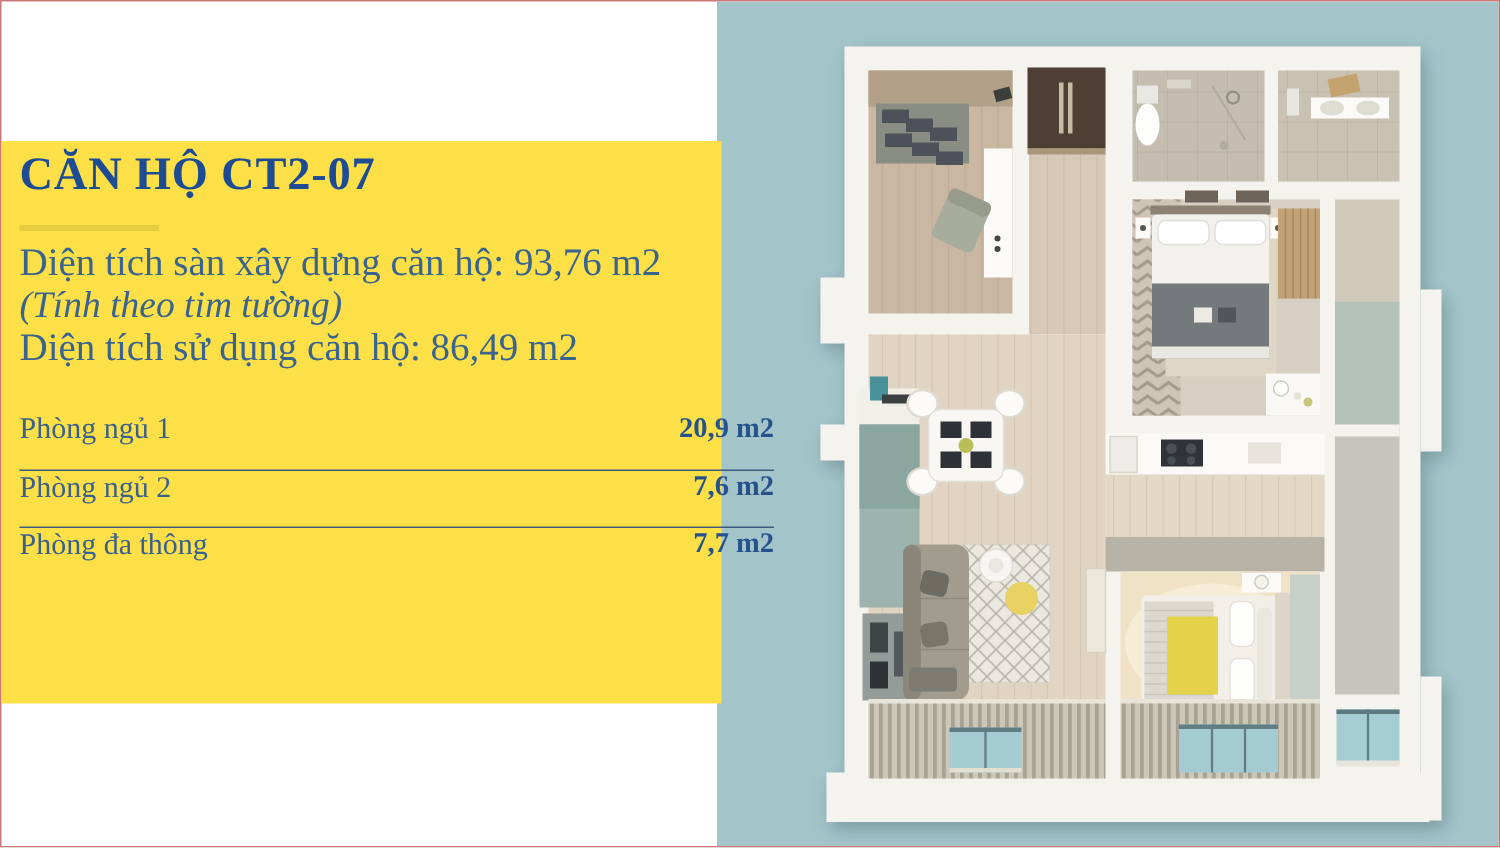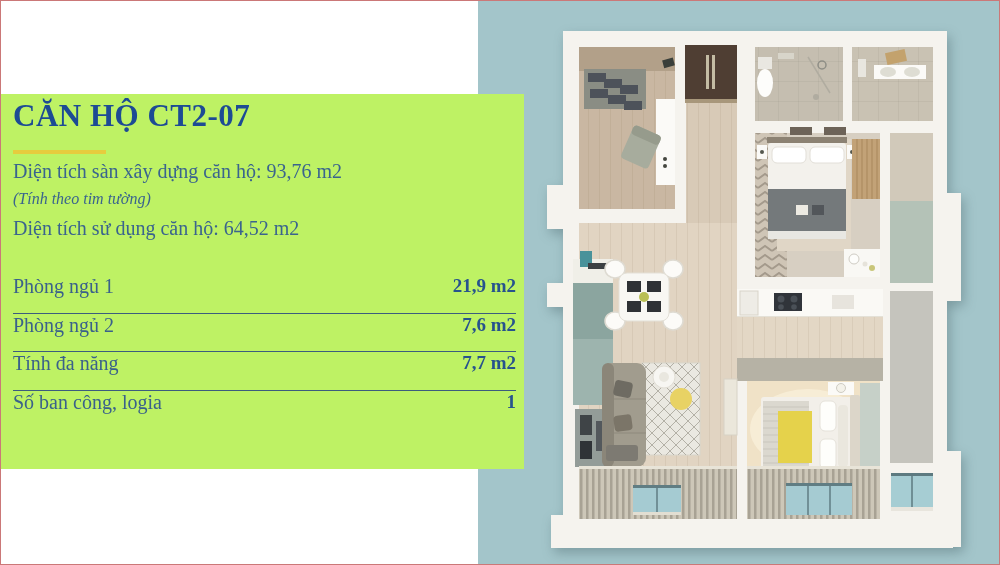--- a/index.html
+++ b/index.html
@@ -8,33 +8,33 @@
     background:#ffffff;border:1px solid #cb7878;overflow:hidden;
     font-family:"Liberation Serif","DejaVu Serif",serif;
   }
   .teal-panel{
     position:absolute;left:477px;top:0;width:523px;height:565px;
     background:#a3c5ca;
   }
   .teal-panel svg{position:absolute;left:0;top:0;}
   .plan-shadow{filter:drop-shadow(3px 5px 6px rgba(55,80,86,0.35));}
   .info-box{
-    position:absolute;left:0;top:93px;width:523px;height:375px;
-    background:#bef264;z-index:5;
+    position:absolute;left:0;top:93px;width:480px;height:375px;
+    background:#fde047;z-index:5;
   }
   .title{
     position:absolute;top:4px;left:12px;margin:0;
     font-size:31px;font-weight:bold;color:#1d4b94;letter-spacing:0.5px;white-space:nowrap;
   }
   .underline{
     position:absolute;top:56px;left:12px;width:93px;height:4px;background:#e6cc3e;
   }
   .sline{position:absolute;left:12px;margin:0;color:#3a648e;white-space:nowrap;}
-  .area{font-size:20px;}
-  .note{font-size:16px;font-style:italic;}
+  .area{font-size:26px;}
+  .note{font-size:25px;font-style:italic;}
   .l1{top:66px;} .n1{top:96px;} .l2{top:123px;} .n2{top:151px;}
   .spec-table{position:absolute;top:181px;left:12px;width:503px;}
   .trow{
     height:38.5px;display:flex;justify-content:space-between;
     border-bottom:1.5px solid #3c5c7e;box-sizing:border-box;
   }
   .trow:last-child{border-bottom:none;}
   .trow .lbl{font-size:20px;color:#3a618b;}
   .trow .val{font-size:19px;font-weight:bold;color:#27538d;}
 </style>
@@ -268,35 +268,31 @@
       </g>
     </svg>
   </div>
 
   <div class="info-box">
     <h1 class="title">CĂN HỘ CT2-07</h1>
     <div class="underline"></div>
 
     <p class="sline area l1">Diện tích sàn xây dựng căn hộ: 93,76 m2</p>
     <p class="sline note n1">(Tính theo tim tường)</p>
-    <p class="sline area l2">Diện tích sử dụng căn hộ: 64,52 m2</p>
+    <p class="sline area l2">Diện tích sử dụng căn hộ: 86,49 m2</p>
 
     <div class="spec-table">
       <div class="trow">
         <span class="lbl">Phòng ngủ 1</span>
-        <span class="val">21,9 m2</span>
+        <span class="val">20,9 m2</span>
       </div>
       <div class="trow">
         <span class="lbl">Phòng ngủ 2</span>
         <span class="val">7,6 m2</span>
       </div>
       <div class="trow">
-        <span class="lbl">Tính đa năng</span>
+        <span class="lbl">Phòng đa thông</span>
         <span class="val">7,7 m2</span>
-      </div>
-      <div class="trow">
-        <span class="lbl">Số ban công, logia</span>
-        <span class="val">1</span>
       </div>
     </div>
   </div>
 
 </div>
 
 </body></html>

